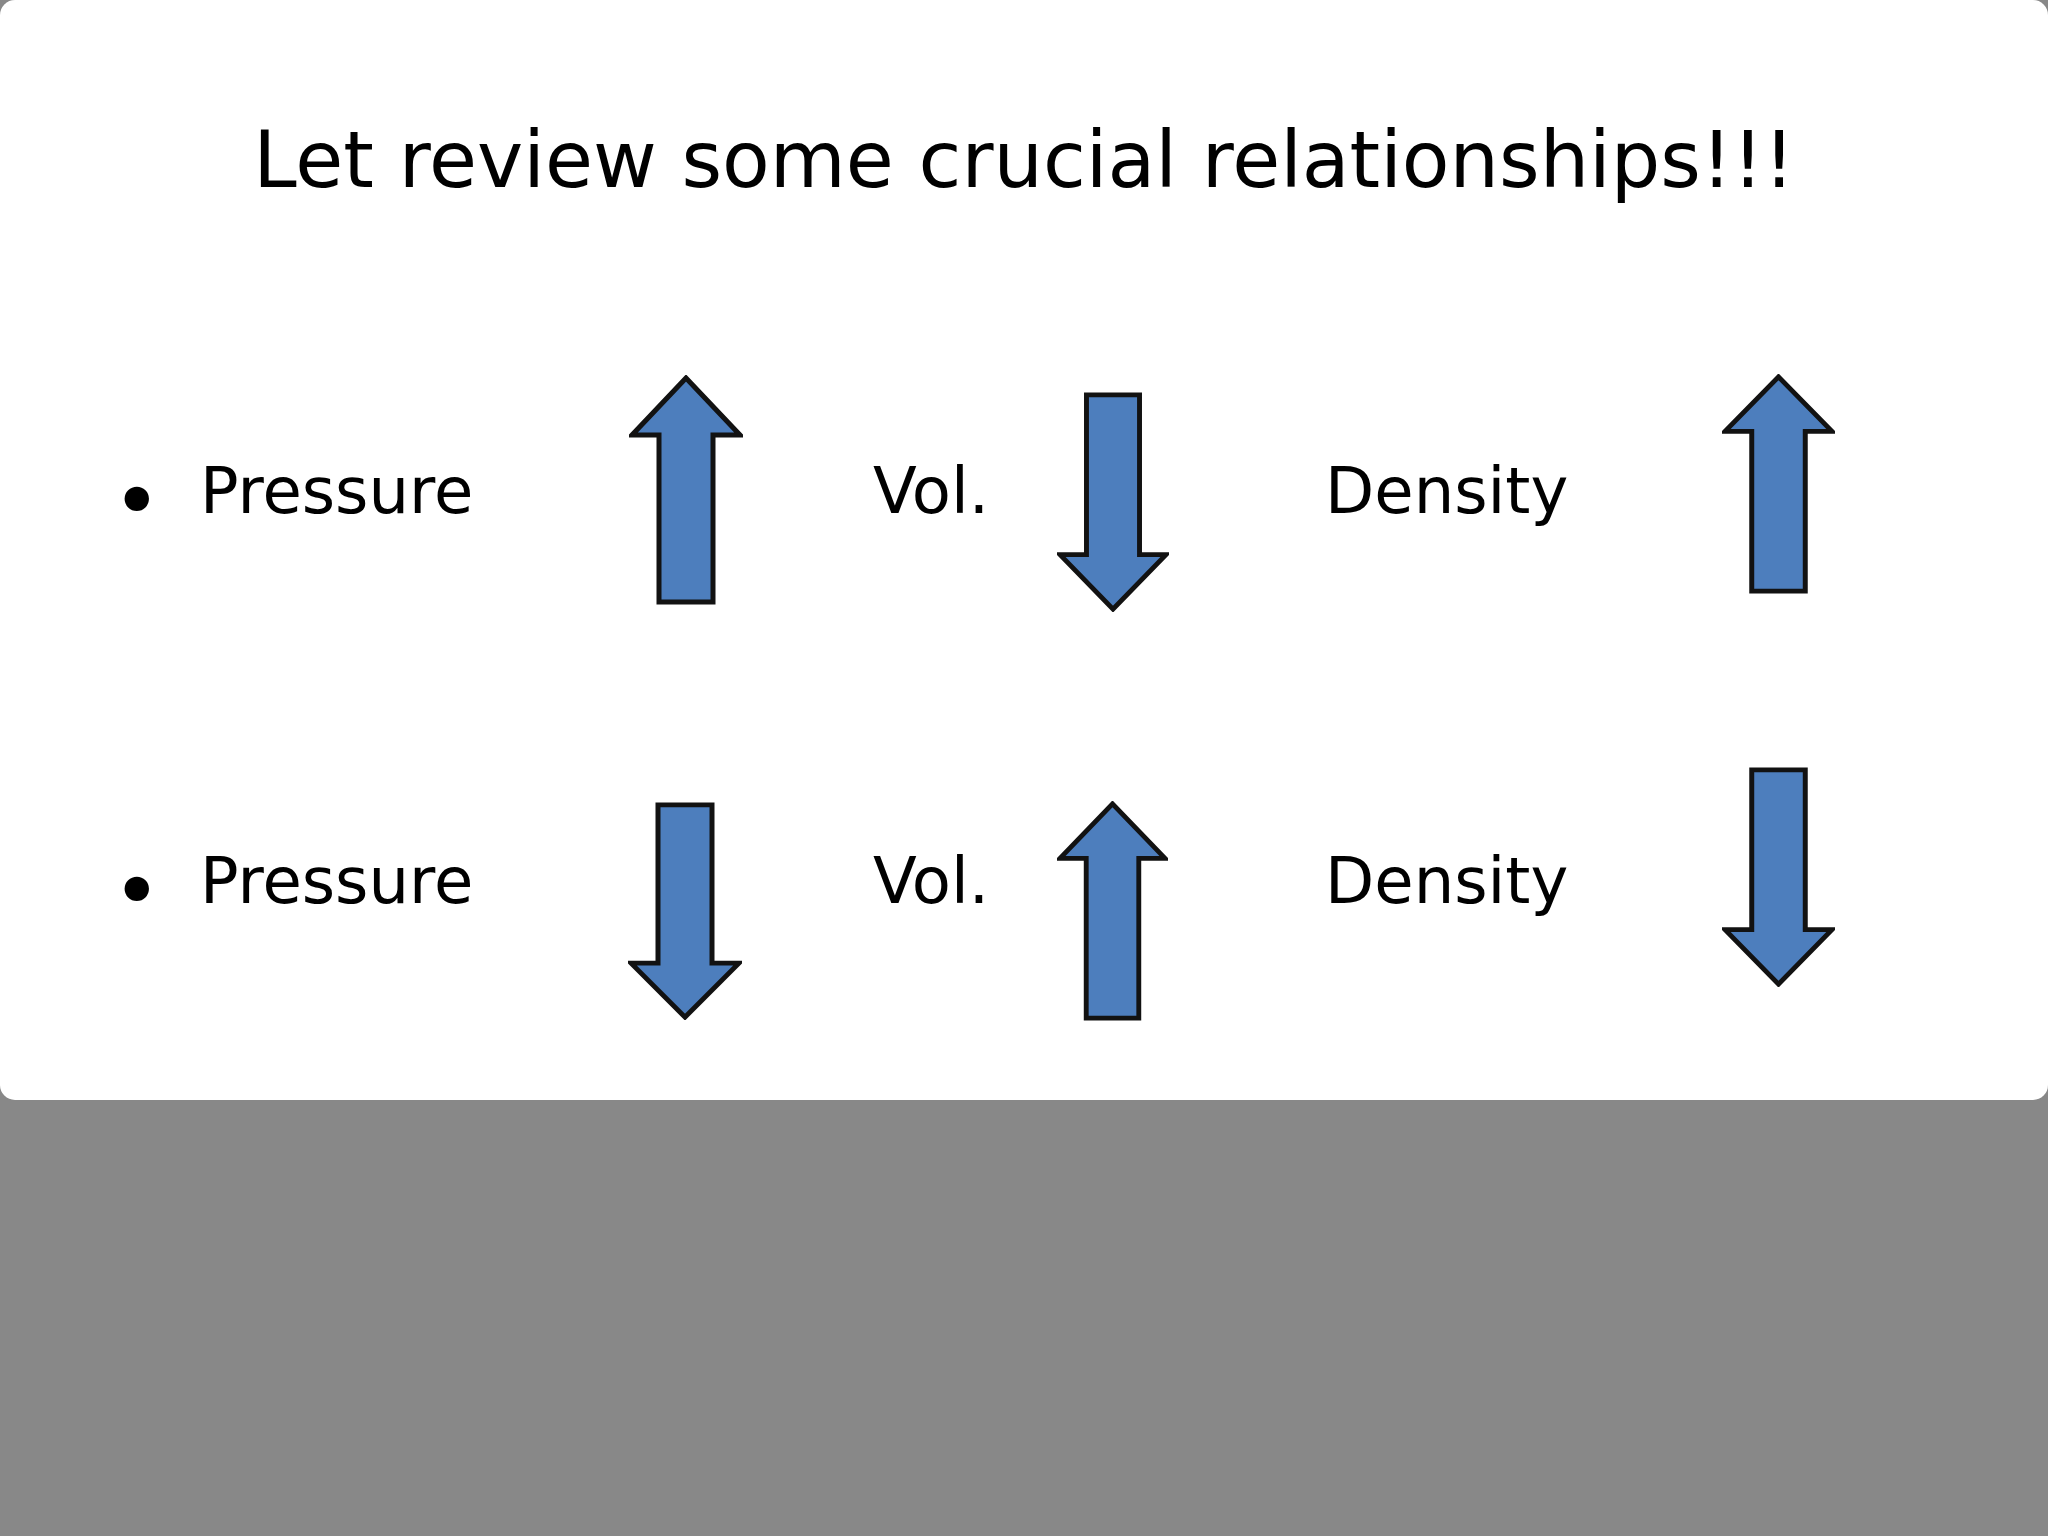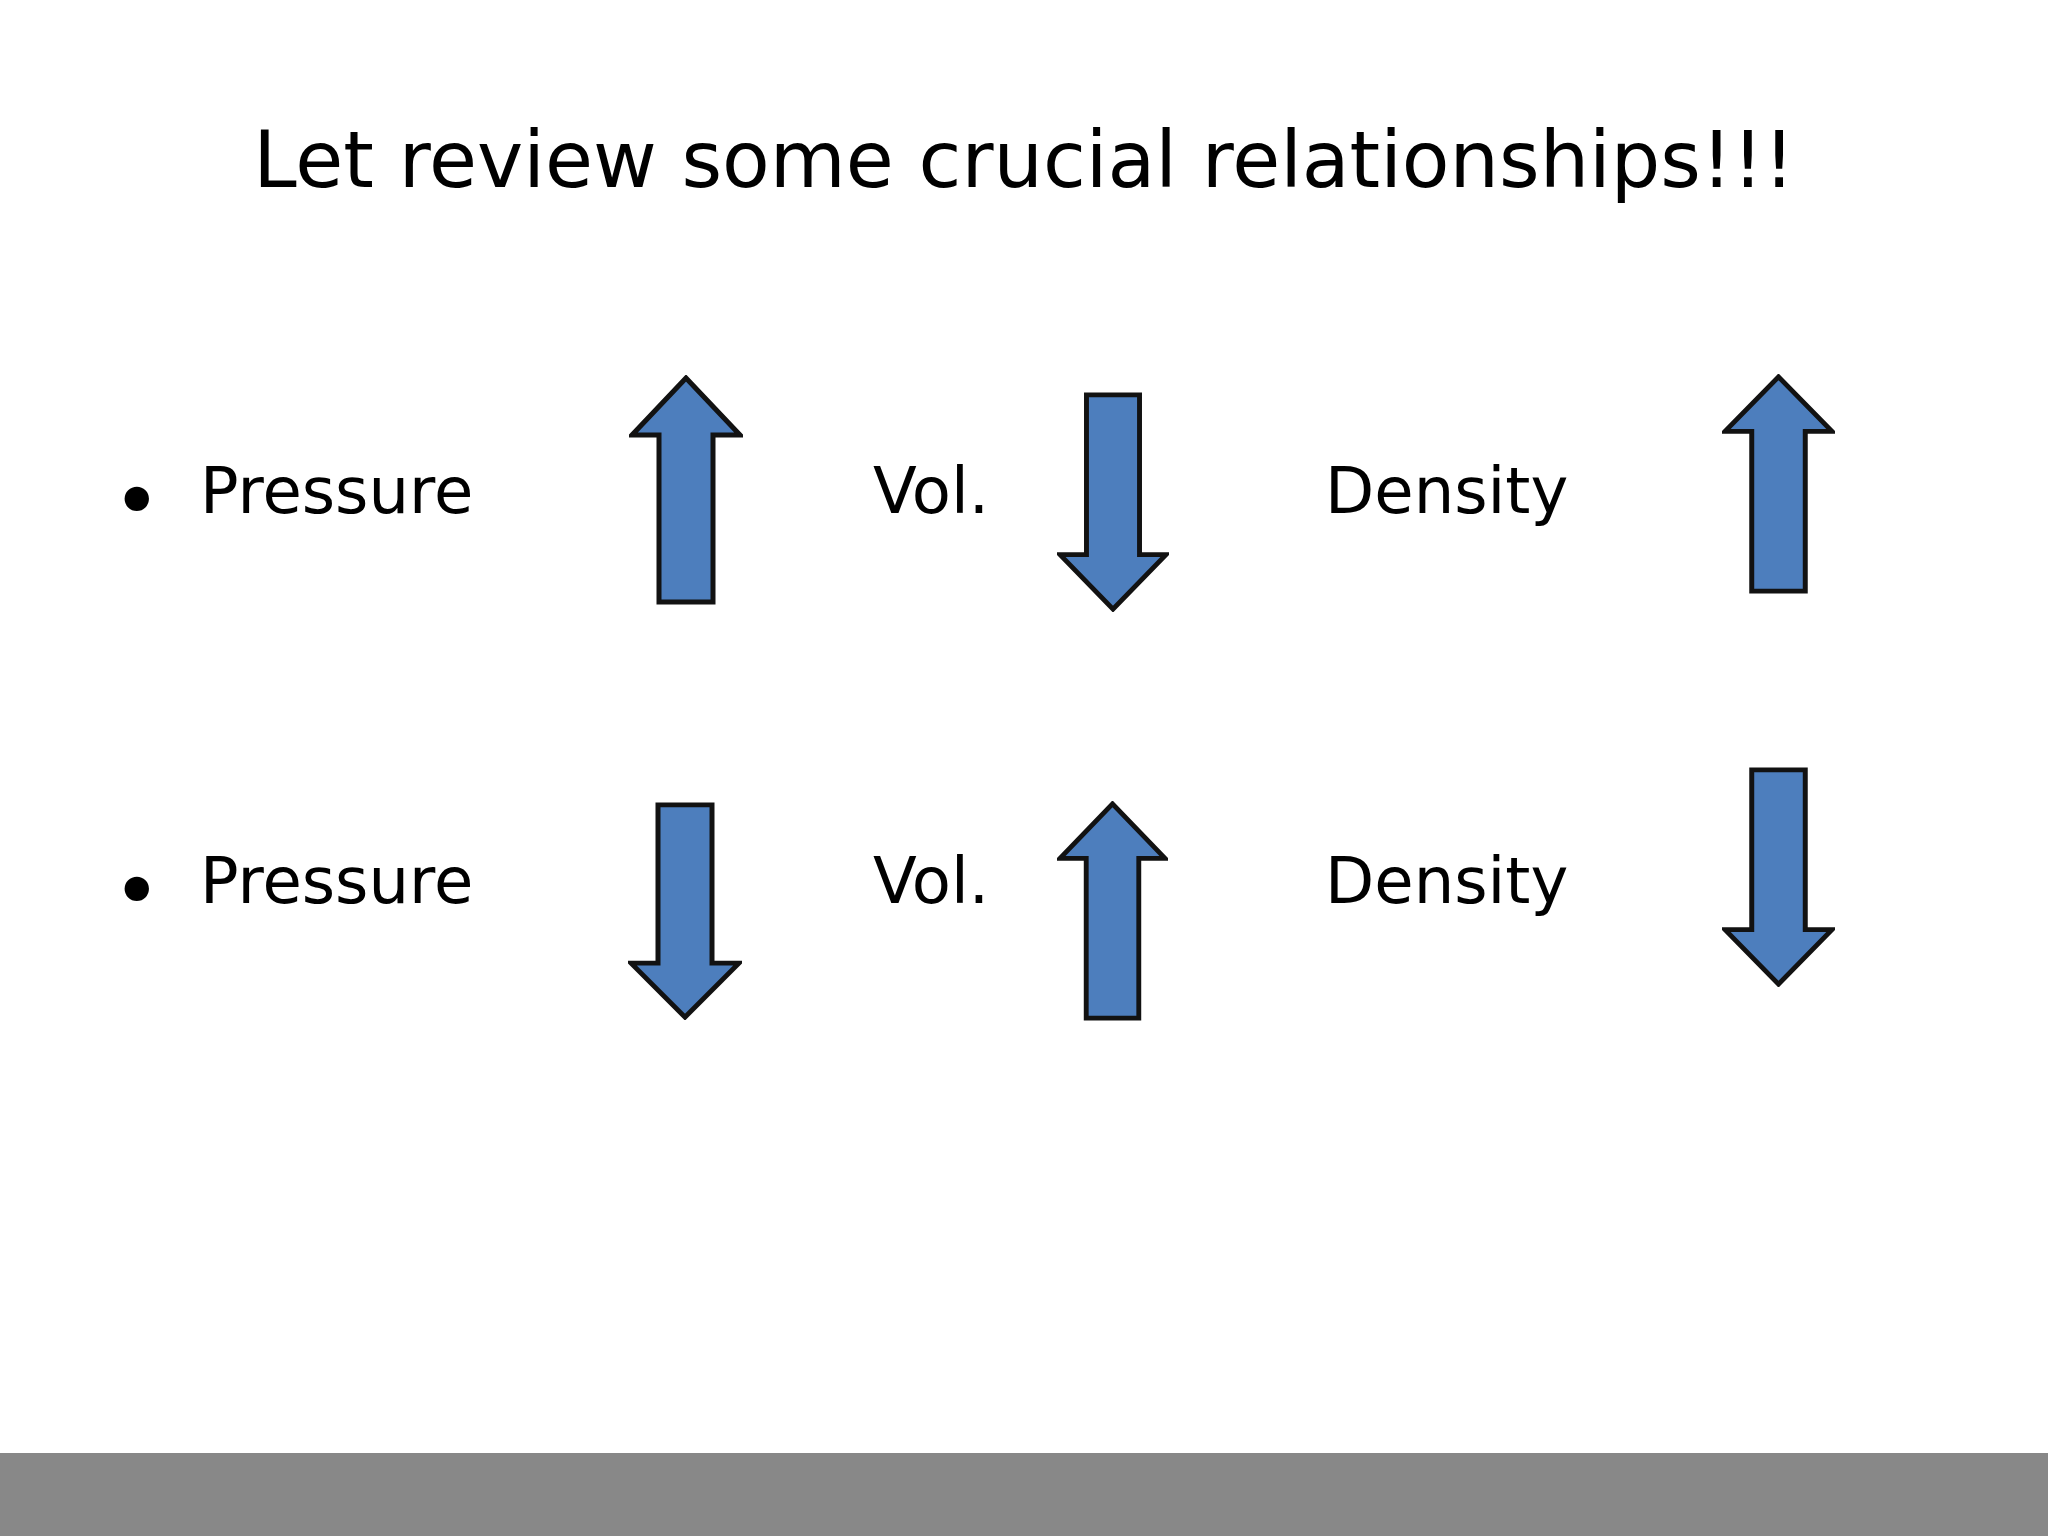--- a/index.html
+++ b/index.html
@@ -9,24 +9,25 @@
     --arrow-outline: #121212;
   }
   html, body { margin: 0; padding: 0; }
   body {
     background: #888;
     font-family: "DejaVu Sans", sans-serif;
   }
   .slide {
     position: relative;
     width: 2048px;
-    height: 1453px;
+    height: 1100px;
     background: var(--background);
     overflow: hidden;
     color: var(--text);
+    border-radius: 15px;
   }
   .title {
     position: absolute;
     left: 0;
     right: 0;
     top: 121px;
     text-align: center;
     font-size: 78px;
     line-height: 1;
     white-space: nowrap;

